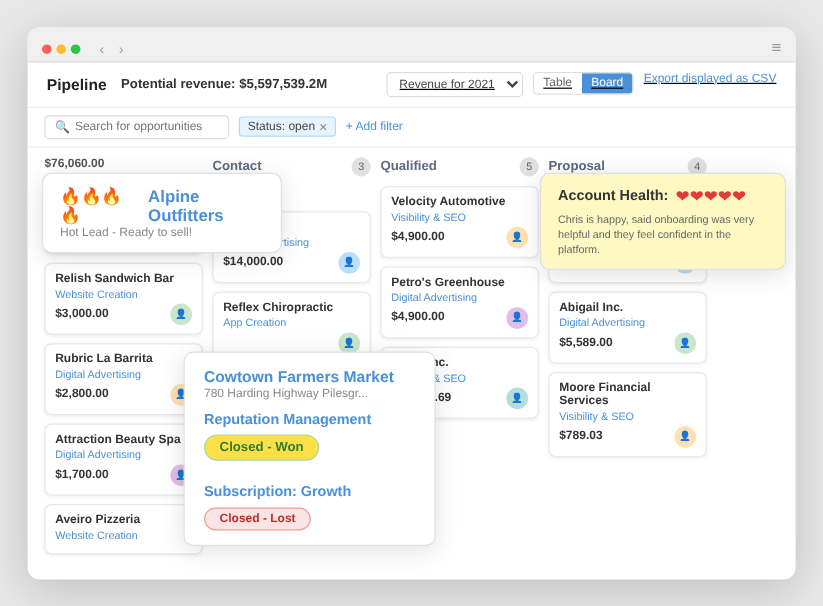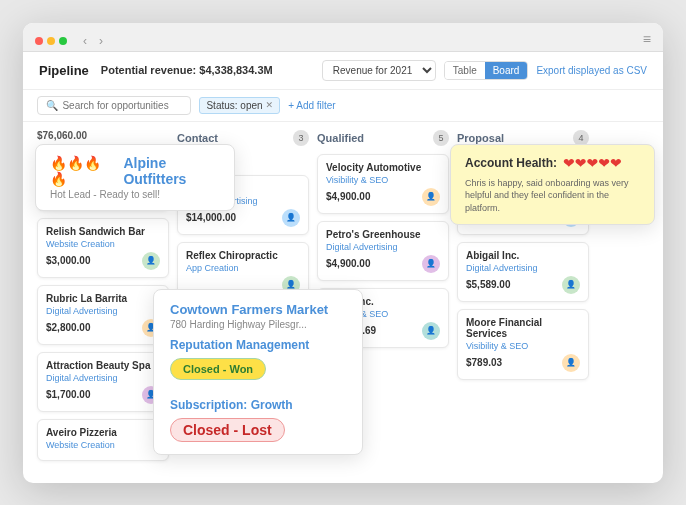--- a/index.html
+++ b/index.html
@@ -72,22 +72,23 @@
     }
 
     .potential-revenue span {
       color: #333;
       font-weight: 600;
     }
 
     .top-bar-right {
       margin-left: auto;
       display: flex;
-      align-items: center;
+      align-items: flex-start;
       gap: 8px;
+      text-decoration: underline;
     }
 
     .revenue-select {
       font-size: 10px;
       border: 1px solid #ddd;
       border-radius: 4px;
       padding: 3px 6px;
       color: #444;
       background: #fff;
       cursor: pointer;
@@ -353,21 +354,21 @@
       color: #4a90d9;
       margin-bottom: 6px;
     }
 
     .pill-lost {
       display: inline-block;
       background: #fce4e4;
       border: 1px solid #ef9a9a;
       border-radius: 12px;
       padding: 3px 12px;
-      font-size: 14px;
+      font-size: 10px;
       color: #c62828;
       font-weight: 600;
     }
 
     
     .popup-health {
       position: absolute;
       top: 92px;
       right: 8px;
       background: #fef9c3;
@@ -432,21 +433,21 @@
       <button class="nav-btn">›</button>
     </div>
     <div class="browser-menu">≡</div>
   </div>
 
   <div class="app-content">
 
     <div class="top-bar">
       <span class="pipeline-title">Pipeline</span>
       <span class="potential-revenue">
-        <span>Potential revenue:</span>&nbsp;<span>$4,338,834.3M</span>
+        <span>Potential revenue:</span>&nbsp;<span>$5,597,539.2M</span>
       </span>
       <div class="top-bar-right">
         <select class="revenue-select">
           <option>Revenue for 2021</option>
         </select>
         <div class="view-toggle">
           <button class="view-btn">Table</button>
           <button class="view-btn active">Board</button>
         </div>
         <span class="export-link">Export displayed as CSV</span>

